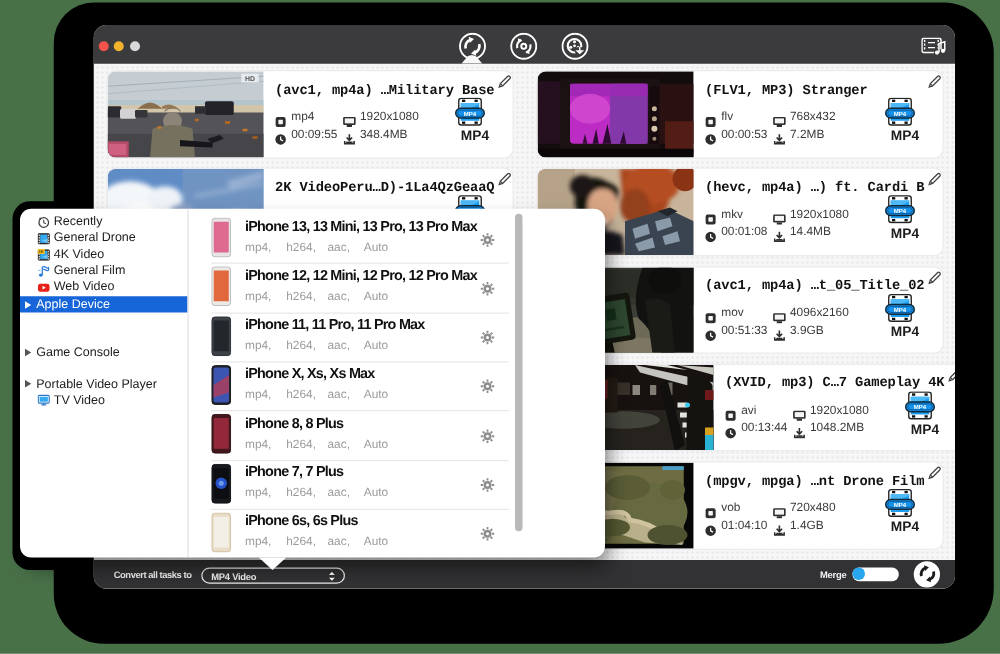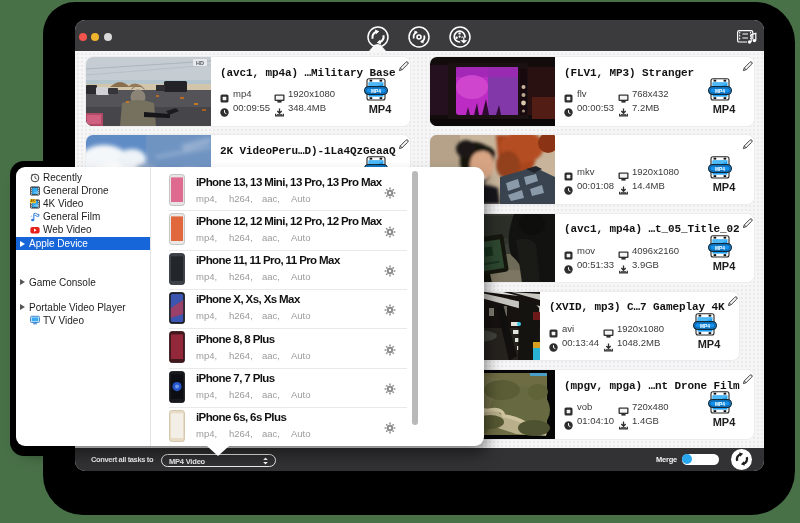--- a/index.html
+++ b/index.html
@@ -262,20 +262,21 @@
 <path d="M24 55 q24 -10 44 -2 l2 16 -48 0 Z" fill="#16151a"></path>
 <path d="M66 0 h38 q6 20 -2 34 q-12 12 -26 6 l-8 -18 Z" fill="#a8441d"></path>
 <ellipse cx="92" cy="12" rx="22" ry="16" fill="#b54e22"></ellipse>
 <ellipse cx="78" cy="30" rx="12" ry="14" fill="#93401c"></ellipse>
 </g>
 <path d="M70 42 l34 -10 21 10 0 27 -55 0 Z" fill="#3a4450"></path>
 <path d="M76 48 l12 -4 2 8 -12 4 Z M94 42 l12 -3 2 7 -12 4 Z M78 60 l14 -5 2 8 -13 3 Z M100 54 l12 -4 2 8 -12 3 Z" fill="#8a9aa8"></path>
 <path d="M96 34 l10 -3 6 3 -8 4 Z" fill="#22262c"></path>
 <ellipse cx="118" cy="8" rx="10" ry="10" fill="#8a3415"></ellipse>
 </svg></div>
+<div class="title">(hevc, mp4a) …) ft. Cardi B</div>
 <span class="ic" style="left:134px;top:32px"><svg width="9" height="9" viewBox="0 0 9 9">
             <rect x="0.5" y="0.5" width="8" height="8" rx="1.6" fill="#2e2e2e"></rect>
             <rect x="2.7" y="2.7" width="3.6" height="3.6" rx="0.6" fill="#f5f5f5"></rect>
           </svg></span>
         <span class="inf" style="left:147px;top:31px">mkv</span>
 <span class="ic" style="left:188px;top:32px"><svg width="11" height="9" viewBox="0 0 11 9">
             <rect x="0.5" y="0.5" width="10" height="6.4" rx="1" fill="#2e2e2e"></rect>
             <rect x="1.8" y="1.7" width="7.4" height="4" fill="#f5f5f5"></rect>
             <rect x="3.4" y="7" width="4.2" height="1.6" fill="#2e2e2e"></rect>
           </svg></span>
@@ -371,21 +372,21 @@
 <rect x="0.6" y="8.6" width="22.8" height="7.8" rx="3.9" fill="#1492ec" stroke="#12293a" stroke-width="1.2"></rect>
 <rect x="2.2" y="10.1" width="19.6" height="4.8" rx="2.4" fill="none" stroke="#0c5c9e" stroke-width="0.8"></rect>
 <text x="12" y="14.5" font-size="4.8" font-weight="bold" fill="#fff" text-anchor="middle" font-family="Liberation Sans, sans-serif">MP4</text>
 </svg></span>
 <div class="mp4l">MP4</div>
 <span class="pen"><svg width="13" height="13" viewBox="0 0 13 13">
 <path d="M2.4 10.6 L3.3 7.9 L9 2.2 Q9.9 1.3 10.8 2.2 Q11.7 3.1 10.8 4 L5.1 9.7 L2.4 10.6 Z" fill="#fafafa" stroke="#3f3f3f" stroke-width="1"></path>
 <path d="M3.3 7.9 L5.1 9.7" stroke="#3f3f3f" stroke-width="0.9" fill="none"></path>
 </svg></span>
 </div>
-<div class="card" style="left:339px;top:270.9px">
+<div class="card" style="left:370px;top:270.9px">
 <div class="thumb"><svg width="125" height="69" viewBox="0 0 125 69" preserveAspectRatio="none">
 <rect width="125" height="69" fill="#171210"></rect>
 <rect x="0" y="36" width="125" height="33" fill="#26231f"></rect>
 <ellipse cx="52" cy="44" rx="30" ry="7" fill="#4a4b42" opacity="0.8"></ellipse>
 <rect x="0" y="10" width="48" height="28" fill="#221a14"></rect>
 <rect x="27" y="12" width="13" height="15" fill="#6e2020"></rect>
 <rect x="29" y="14" width="9" height="11" fill="#8a2626"></rect>
 <rect x="14" y="16" width="7" height="14" fill="#c2c4be" opacity="0.85"></rect>
 <rect x="15.5" y="18" width="4" height="10" fill="#55544c"></rect>
 <rect x="48" y="14" width="10" height="10" fill="#3a342c" opacity="0.9"></rect>

